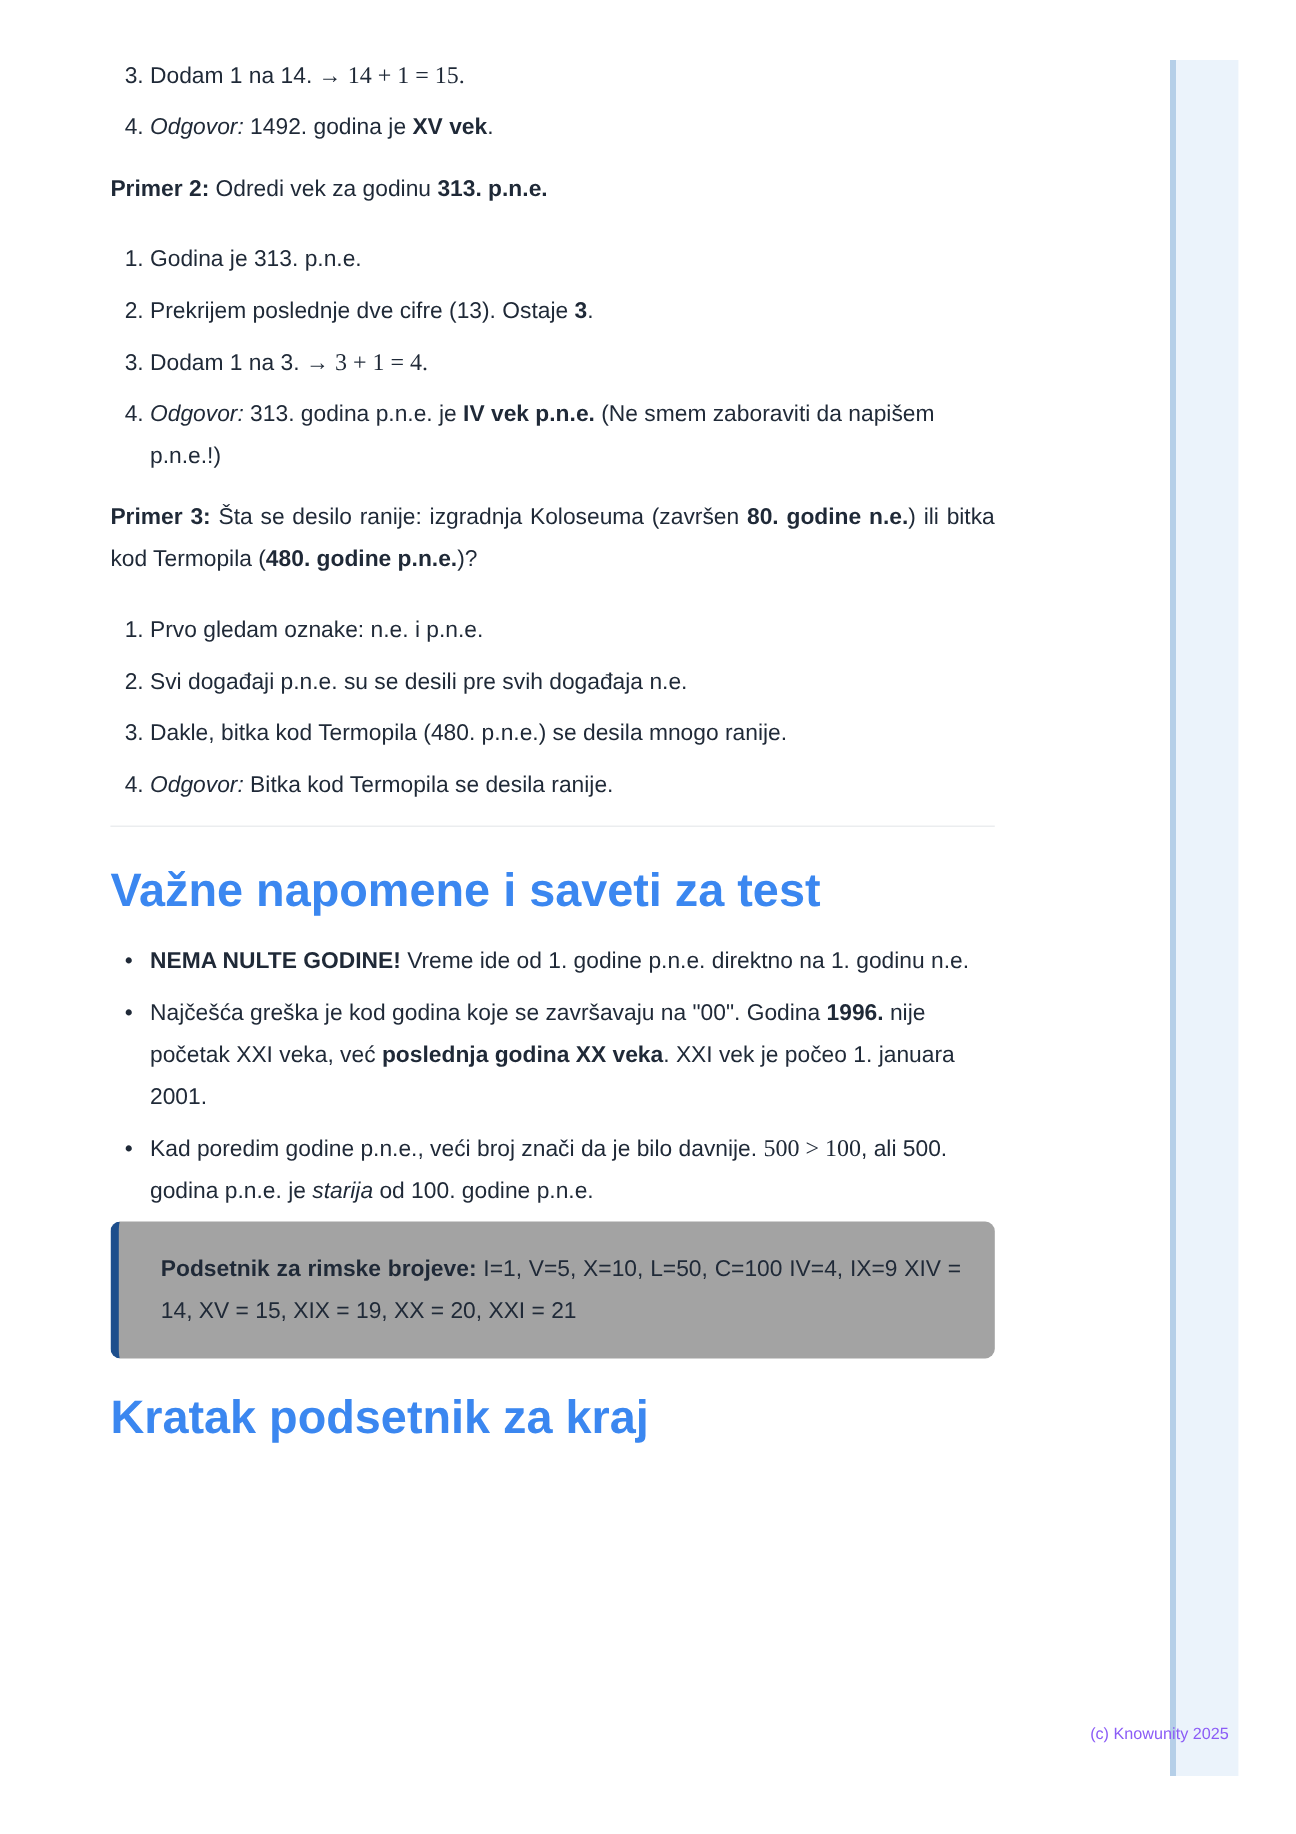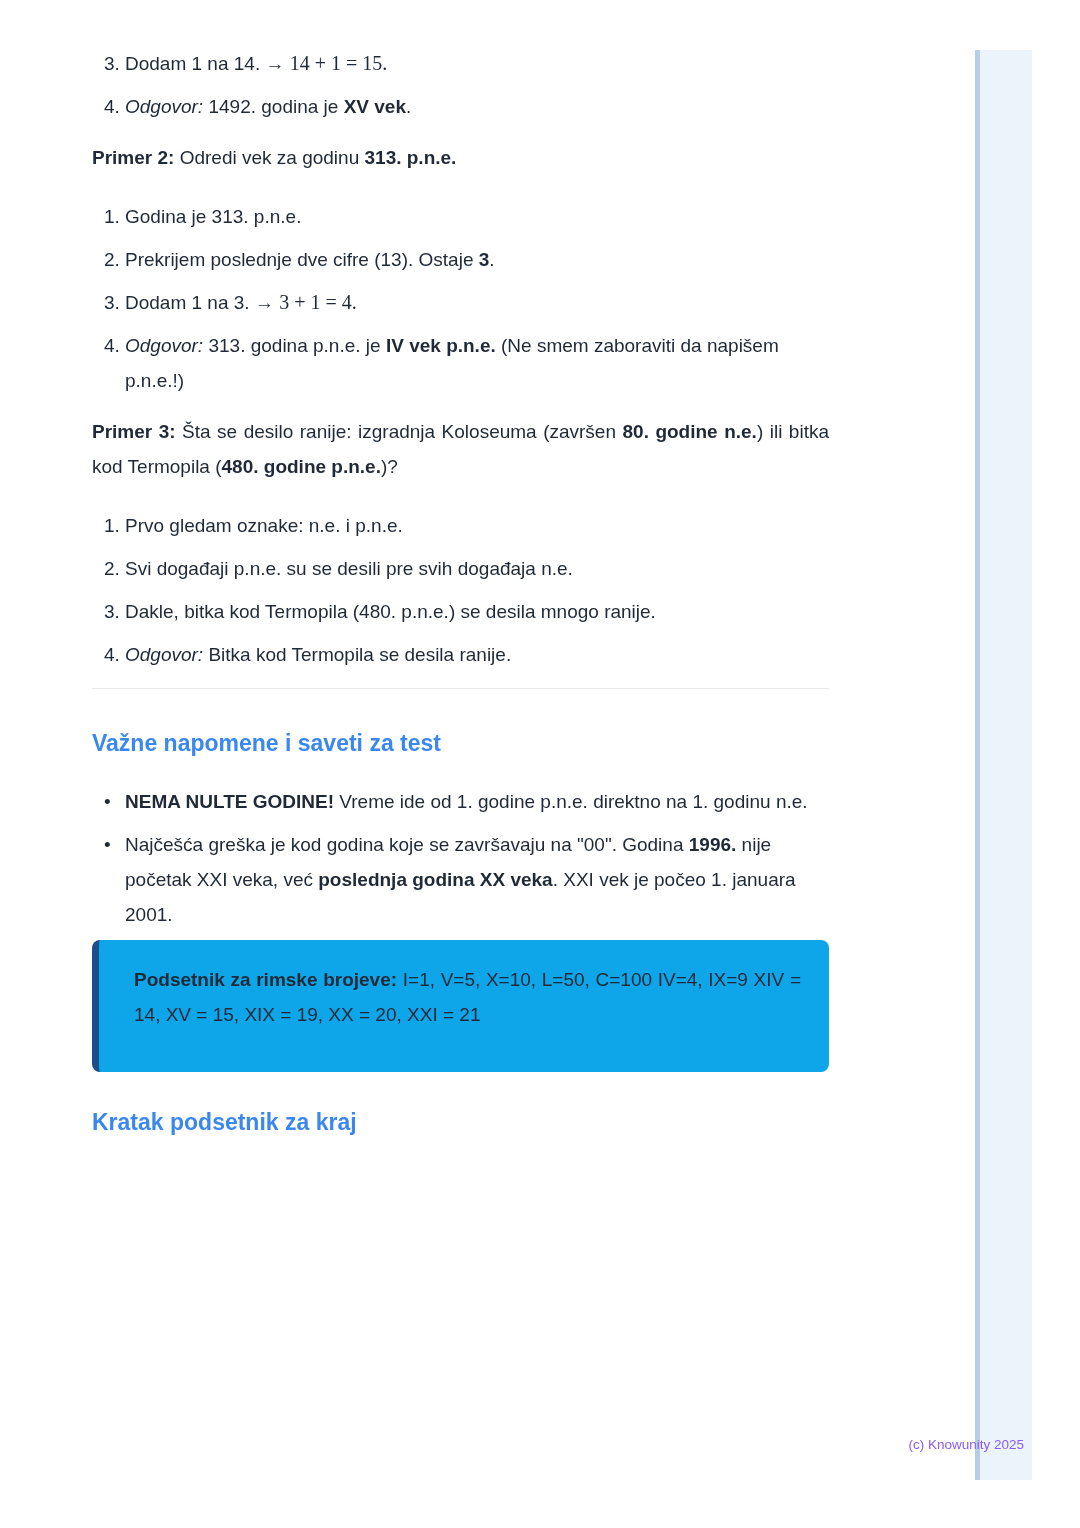--- a/index.html
+++ b/index.html
@@ -34,42 +34,42 @@
 
   ol.steps { margin: 0 0 16px; padding-left: 33px; }
   ol.steps li { margin-bottom: 8px; }
 
   p.para { margin: 0 0 24px; }
 
   hr.divider { margin: 0; border: none; border-top: 1px solid #e7e9ec; height: 0; }
 
   h2.blue-heading {
     margin: 36px 0 0;
-    font-size: 23px;
+    font-size: 39px;
     line-height: 36px;
     font-weight: 700;
     color: #3b87f0;
   }
   h2.final { margin-top: 32px; }
 
   ul.notes { list-style: none; margin: 23px 0 0; padding-left: 33px; }
   ul.notes li { position: relative; margin-bottom: 8px; }
   ul.notes li::before {
     content: "\2022";
     position: absolute;
     left: -21px;
     color: #1f2937;
   }
 
   .callout {
     margin-top: 4px;
-    background: #0ea5e9;
+    background: #a3a3a3;
     border-left: 7px solid #1d4e8c;
     border-radius: 8px;
-    padding: 22px 28px 40px 35px;
+    padding: 22px 28px 22px 35px;
   }
   .callout p { margin: 0; }
 
   .justify { text-align: justify; }
 
   
   .b { font-weight: 700; }
   .i { font-style: italic; text-align: center; }
   .m { font-family: "Liberation Serif", "DejaVu Serif", serif; font-size: 20px; text-align: center; }
 
@@ -113,20 +113,21 @@
         <li><span class="i">Odgovor:</span><span> Bitka kod Termopila se desila ranije.</span></li>
       </ol>
 
     <hr class="divider">
 
     <h2 class="blue-heading">Važne napomene i saveti za test</h2>
 
     <ul class="notes">
         <li><span class="b">NEMA NULTE GODINE!</span><span> Vreme ide od 1. godine p.n.e. direktno na 1. godinu n.e.</span></li>
         <li><span>Najčešća greška je kod godina koje se završavaju na "00". Godina </span><span class="b">1996.</span><span> nije početak XXI veka, već </span><span class="b">poslednja godina XX veka</span><span>. XXI vek je počeo 1. januara 2001.</span></li>
+        <li><span>Kad poredim godine p.n.e., veći broj znači da je bilo davnije. </span><span class="m">500 &gt; 100</span><span>, ali 500. godina p.n.e. je </span><span class="i">starija</span><span> od 100. godine p.n.e.</span></li>
       </ul>
 
     <div class="callout">
       <p class="justify"><span class="b">Podsetnik za rimske brojeve:</span><span> I=1, V=5, X=10, L=50, C=100 IV=4, IX=9 XIV = 14, XV = 15, XIX = 19, XX = 20, XXI = 21</span></p>
     </div>
 
     <h2 class="blue-heading final">Kratak podsetnik za kraj</h2>
 
   </div>
 

